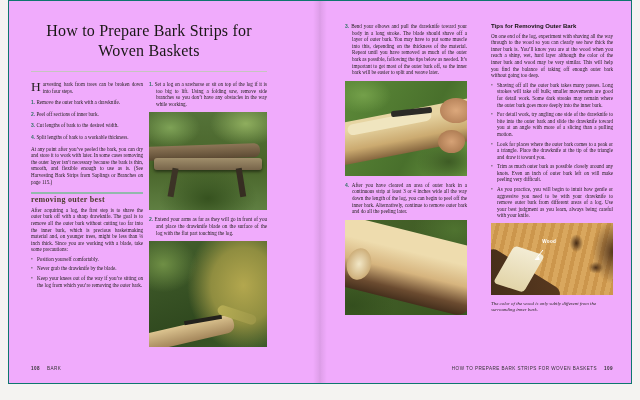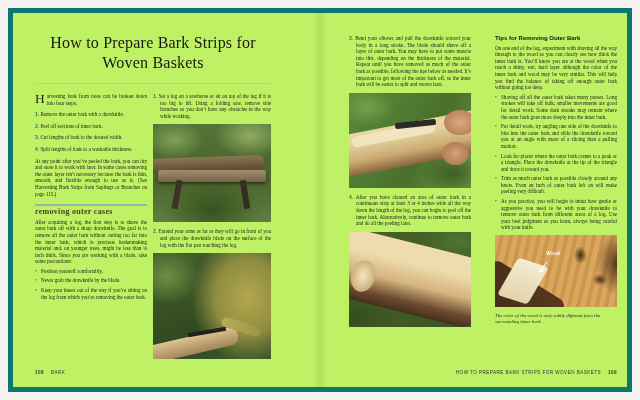--- a/index.html
+++ b/index.html
@@ -1,20 +1,20 @@
 <!DOCTYPE html>
 <html><head>
 <meta charset="utf-8">
 <style>
   * { margin:0; padding:0; box-sizing:border-box; }
   html,body { width:640px; height:400px; overflow:hidden; background:#f4f3f1; }
   body { font-family:"Liberation Serif", serif; color:#1f1d1a; }
 
-  .spread { position:absolute; left:8px; top:8px; width:624px; height:384px;
-            background:#bef264; border:5px solid #0f766e; }
+  .spread { position:absolute; left:8px; top:0; width:624px; height:384px;
+            background:#f0abfc; border:1px solid #0f766e; }
   .gutter { position:absolute; left:50%; top:0; width:14px; height:100%; margin-left:-7px;
             background:linear-gradient(90deg, rgba(0,0,0,0) 0%, rgba(0,0,0,.07) 45%, rgba(0,0,0,.10) 50%, rgba(0,0,0,.07) 55%, rgba(0,0,0,0) 100%); }
 
   .page { position:absolute; top:0; height:100%; width:312px; }
   .page.left  { left:0; }
   .page.right { left:312px; }
 
   .title { position:absolute; left:22px; top:20px; width:236px; text-align:center;
            font-size:16px; line-height:1.28; font-weight:500; color:#191715; letter-spacing:.2px; }
   .title-rule { position:absolute; left:22px; top:70px; width:236px; height:1px; background:#c6c4bf; }
@@ -119,21 +119,21 @@
       <p class="intro"><span class="dropcap">H</span><span>arvesting bark from trees can be broken down into four steps.</span></p>
 
       <div class="step"><span class="num">1.</span> <span>Remove the outer bark with a drawknife.</span></div>
       <div class="step"><span class="num">2.</span> <span>Peel off sections of inner bark.</span></div>
       <div class="step"><span class="num">3.</span> <span>Cut lengths of bark to the desired width.</span></div>
       <div class="step"><span class="num">4.</span> <span>Split lengths of bark to a workable thickness.</span></div>
 
       <p class="note">At any point after you’ve peeled the bark, you can dry and store it to work with later. In some cases removing the outer layer isn’t necessary because the bark is thin, smooth, and flexible enough to use as is. (See Harvesting Bark Strips from Saplings or Branches on page 115.)</p>
 
       <div class="section-rule"></div>
-      <h2 class="sec-heading">removing outer cases</h2>
+      <h2 class="sec-heading">removing outer best</h2>
       <p>After acquiring a log, the first step is to shave the outer bark off with a sharp drawknife. The goal is to remove all the outer bark without cutting too far into the inner bark, which is precious basketmaking material and, on younger trees, might be less than ⅛ inch thick. Since you are working with a blade, take some precautions:</p>
       <ul class="bullets">
         <li>Position yourself comfortably.</li>
         <li>Never grab the drawknife by the blade.</li>
         <li>Keep your knees out of the way if you’re sitting on the log from which you’re removing the outer bark.</li>
       </ul>
     </div>
 
     <div class="col col2">
       <p class="step"><span class="num">1.</span> <span>Set a log on a sawhorse or sit on top of the log if it is too big to lift. Using a folding saw, remove side branches so you don’t have any obstacles in the way while working.</span></p>

